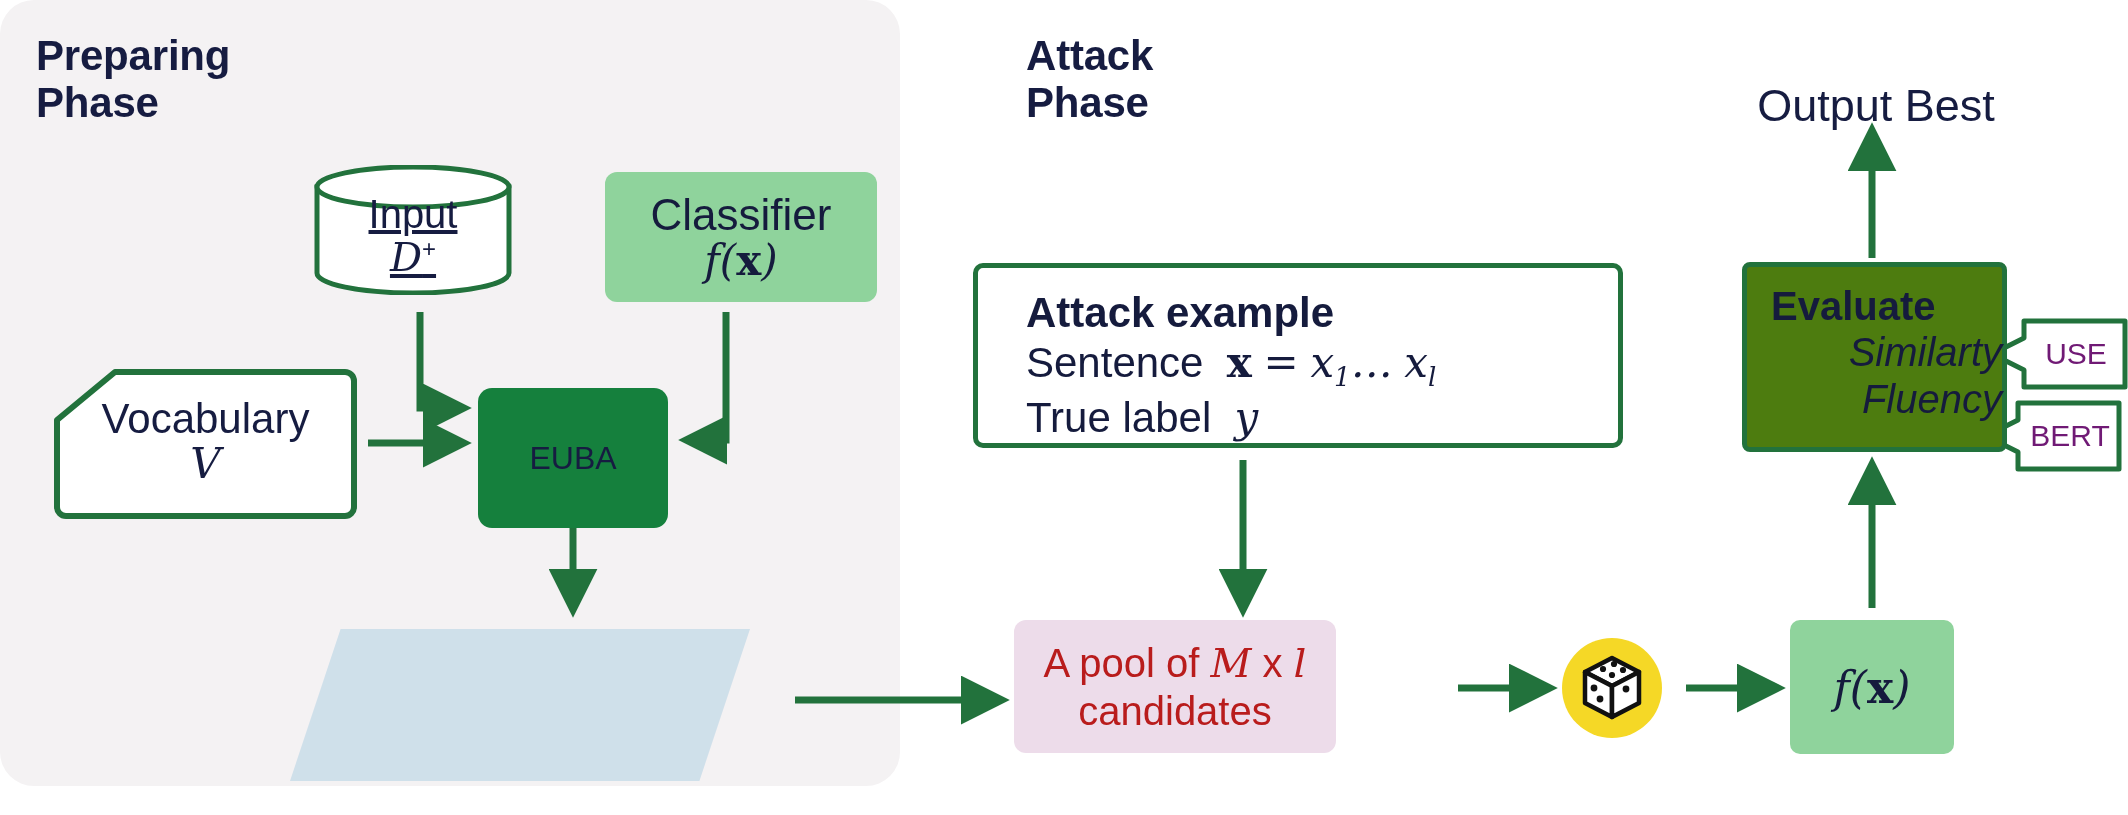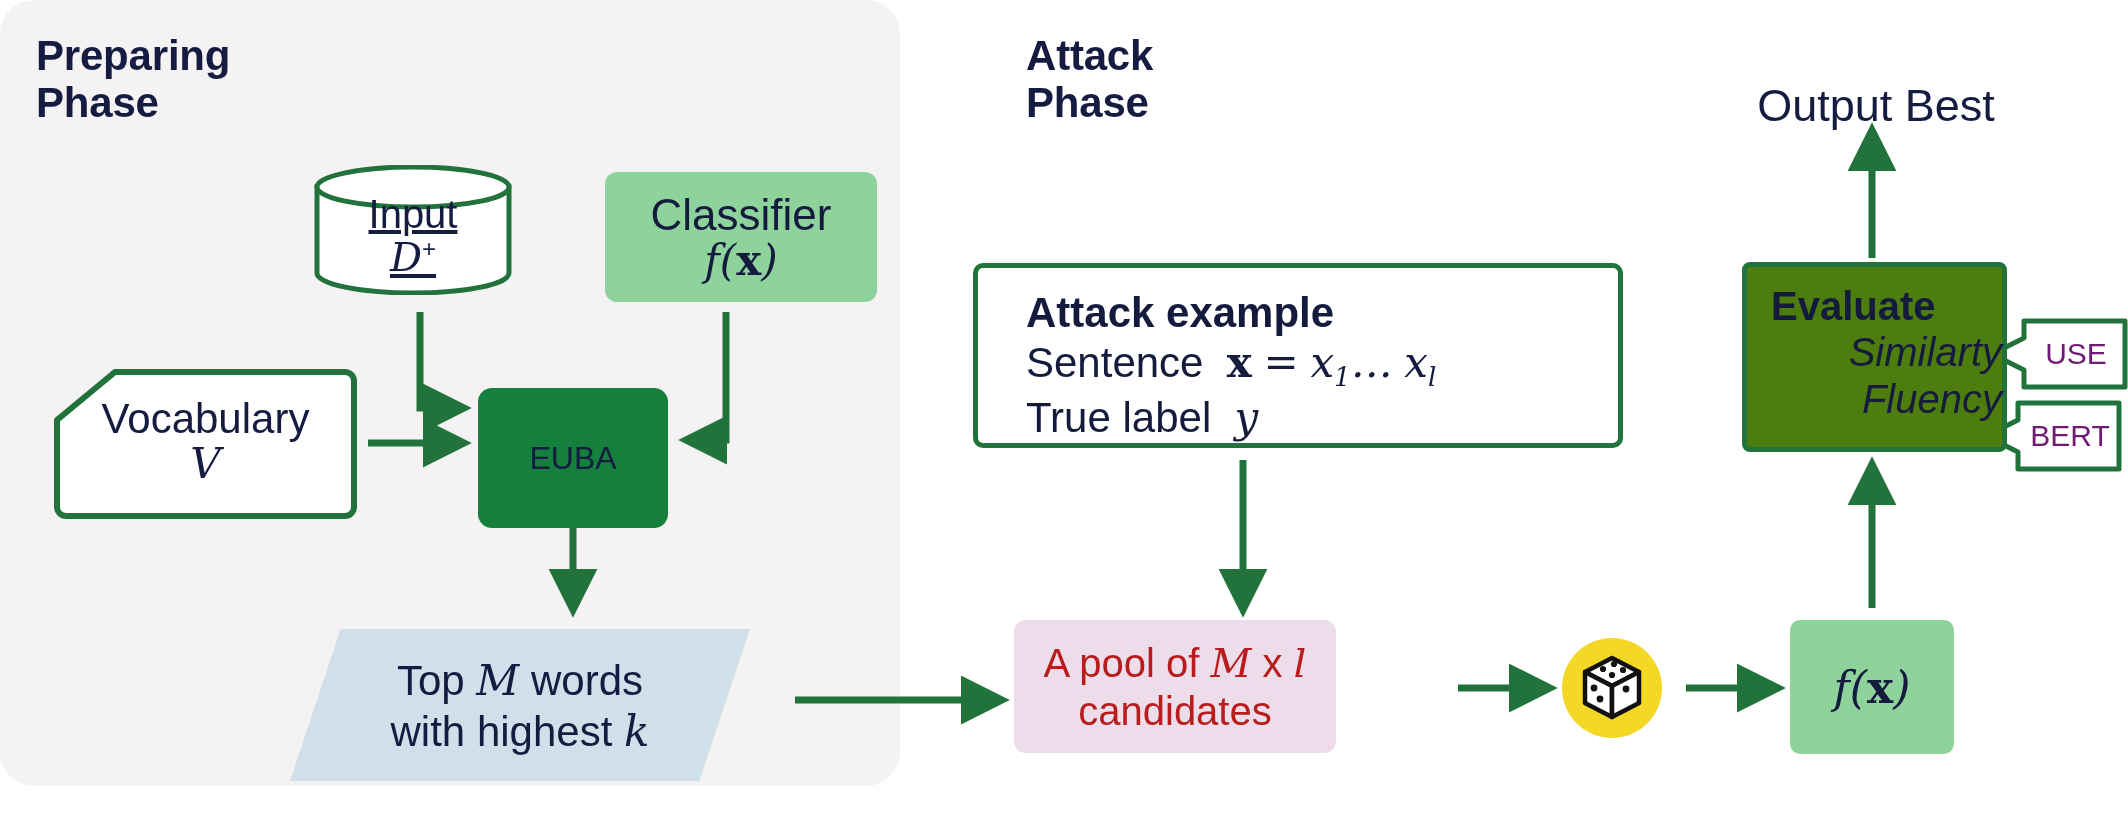--- a/index.html
+++ b/index.html
@@ -302,24 +302,20 @@
       <div class="math">V</div>
     </div>
   </div>
 
   <div class="abs" id="euba-box">
     <span>EUBA</span>
   </div>
 
   <div class="abs" id="topm-shape">
     <div class="para"></div>
-    <div class="t-text">
-      <div><span>Top </span><span class="math">M</span><span> words</span></div>
-      <div><span>with highest </span><span class="math">k</span></div>
-    </div>
   </div>
 
   <div class="abs phase-title" style="left:1026px; top:32px;">Attack
 Phase</div>
 
   <div class="abs" id="attack-box">
     <div class="ae-title">Attack example</div>
     <div class="ae-row"><span>Sentence</span>&nbsp;&nbsp;<span class="math-bold">x</span>&nbsp;<span class="math">=</span>&nbsp;<span class="math">x</span><sub style="font-size:26px;" class="math">1</sub><span class="math">…</span>&nbsp;<span class="math">x</span><sub style="font-size:26px;" class="math">l</sub></div>
     <div class="ae-row"><span>True label</span>&nbsp;&nbsp;<span class="math">y</span></div>
   </div>

